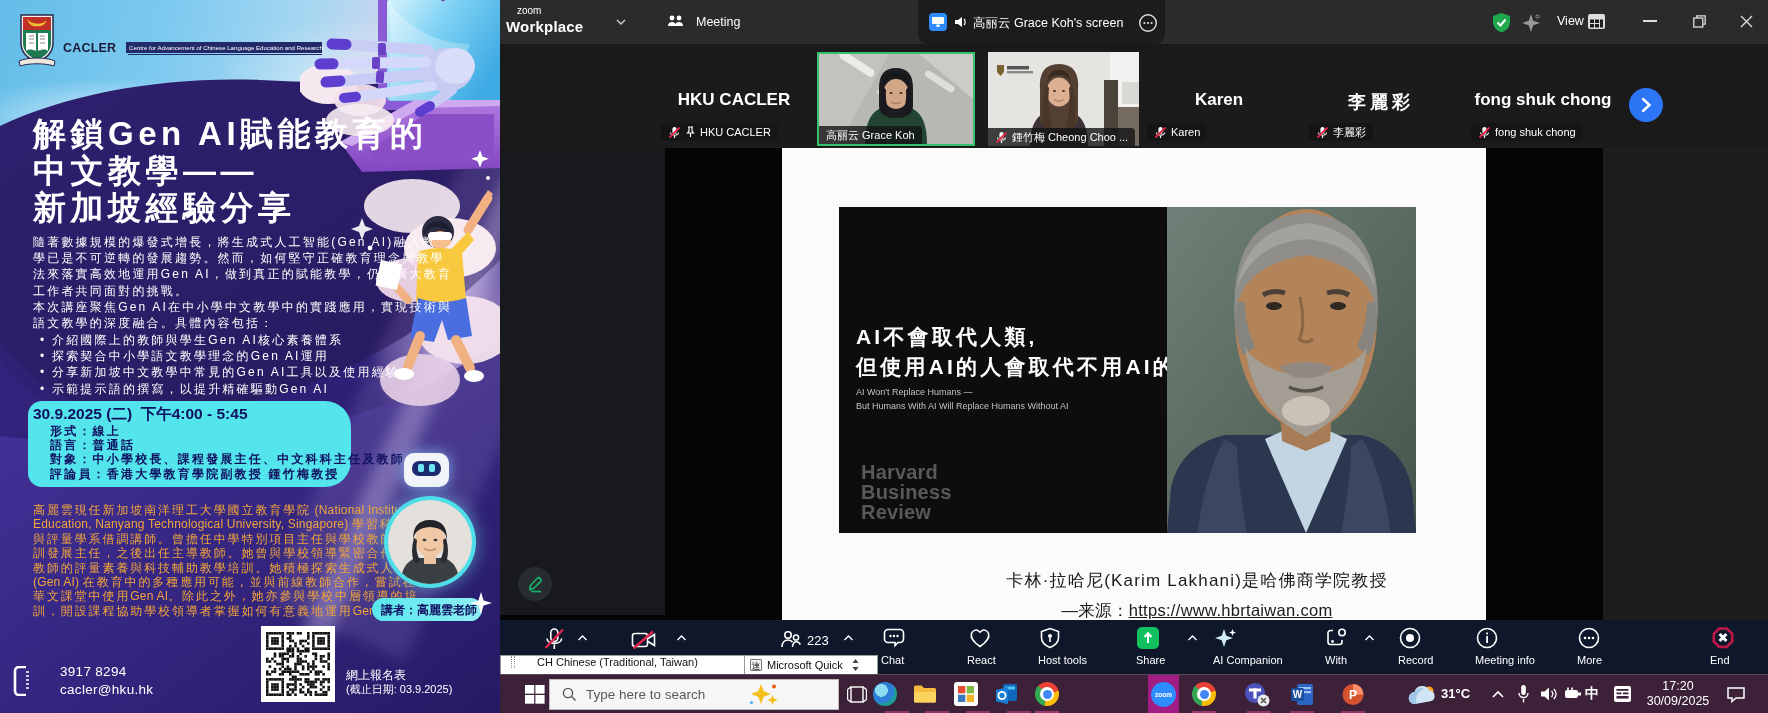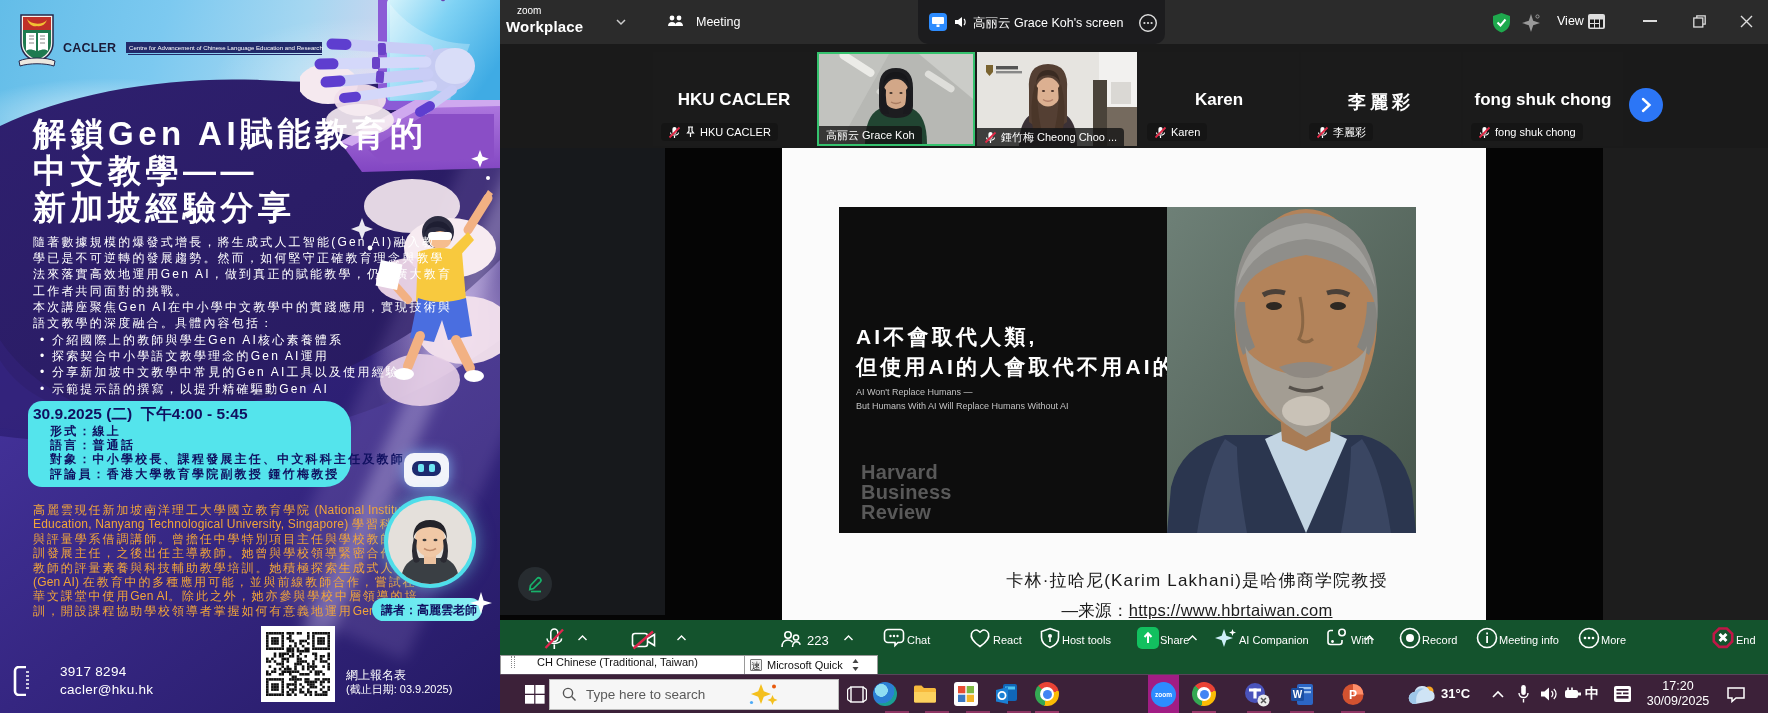--- a/index.html
+++ b/index.html
@@ -6,24 +6,24 @@
 .abs{position:absolute}
 #stage{position:relative;width:1768px;height:713px}
 
 #zoomwin{left:500px;top:0;width:1268px;height:713px;background:#000}
 #topbar{left:0;top:0;width:1268px;height:44px;background:#2b2b2b}
 #strip{left:0;top:44px;width:1268px;height:104px;background:#1a1a1a}
 #main{left:0;top:148px;width:1268px;height:472px;background:#050505}
 #leftcol{left:0;top:0;width:165px;height:467px;background:#17191c}
 #rightpanel{left:1103px;top:0;width:165px;height:472px;background:#1d1d1d}
 #slide{left:282px;top:0;width:704px;height:472px;background:#fbfbfb}
-#toolbar{left:0;top:620px;width:1268px;height:54px;background:#14532d}
+#toolbar{left:0;top:620px;width:1268px;height:54px;background:#0f172a}
 #imebar{left:0;top:655px;width:378px;height:20px}
 #taskbar{left:0;top:674px;width:1268px;height:39px;background:#3c2139;border-top:1px solid #57455a}
-.tool{position:absolute;top:6px;display:flex;flex-direction:row;align-items:center;color:#fff}
+.tool{position:absolute;top:6px;display:flex;flex-direction:column;color:#fff}
 .tool .lb{font-size:11px;color:#fff;margin-top:4px;white-space:nowrap}
 .vtile{position:absolute;top:8px;height:94px;background:#1b1b1b;overflow:hidden}
 .vname{position:absolute;width:100%;top:38px;text-align:center;color:#fff;font-weight:bold;font-size:17px}
 .vlabel{position:absolute;left:8px;bottom:5px;height:18px;background:rgba(20,20,20,.8);border-radius:4px;color:#fff;font-size:11px;display:flex;align-items:center;padding:0 7px;white-space:nowrap}
 
 #poster{left:0;top:0;width:500px;height:713px;overflow:hidden;background:linear-gradient(155deg,#45339e 0%,#372785 30%,#2e2076 55%,#281c6a 80%,#221860 100%)}
 </style></head>
 <body>
 <div id="stage">
 <div class="abs" id="poster">
@@ -586,21 +586,21 @@
             <path d="M60 34 Q60 14 77 14 Q94 14 94 34 L94 52 Q94 64 77 64 Q60 64 60 52 Z" fill="#1d1d20"></path>
             <ellipse cx="77" cy="40" rx="13" ry="15" fill="#d2a788"></ellipse>
             <path d="M64 34 Q64 18 77 18 Q90 18 90 34 Q90 24 77 23 Q64 24 64 34 Z" fill="#17171a"></path>
             <path d="M64 32 Q60 48 63 60 L70 60 Q66 46 67 36 Z" fill="#1a1a1e"></path>
             <path d="M90 32 Q94 48 91 60 L84 60 Q88 46 87 36 Z" fill="#1a1a1e"></path>
             <ellipse cx="72" cy="39" rx="1.6" ry="1.1" fill="#41322a"></ellipse>
             <ellipse cx="82" cy="39" rx="1.6" ry="1.1" fill="#41322a"></ellipse>
             <path d="M72 48 Q77 51 82 48" stroke="#a87b60" stroke-width="1.3" fill="none"></path>
           </svg>
       <div class="vlabel" style="left:0;bottom:0;border-radius:0 4px 0 0">高丽云 Grace Koh</div></div>
-    <div class="vtile" style="left:477px;width:160px;background:#6d28d9">
+    <div class="vtile" style="left:488px;width:160px;background:#6d28d9">
       <svg width="160" height="94" viewBox="0 0 160 94">
             <rect width="160" height="94" fill="#e6e4e0"></rect>
             <rect x="122" y="0" width="38" height="94" fill="#f2f1ef"></rect>
             <rect x="116" y="28" width="14" height="66" fill="#4a433a"></rect>
             <rect x="130" y="55" width="30" height="39" fill="#756a5e"></rect>
             <rect x="134" y="30" width="20" height="22" fill="#dad8d4"></rect>
             <path d="M42 94 Q42 68 56 61 L86 61 Q100 68 100 94 Z" fill="#3b3136"></path>
             <path d="M52 38 Q50 12 71 12 Q92 12 90 38 L90 70 Q80 78 71 78 Q62 78 52 70 Z" fill="#543f33"></path>
             <ellipse cx="71" cy="40" rx="12.5" ry="14.5" fill="#dcb091"></ellipse>
             <path d="M59 34 Q59 18 71 18 Q83 18 83 34 Q83 24 71 23 Q59 24 59 34 Z" fill="#3a2b22"></path>

